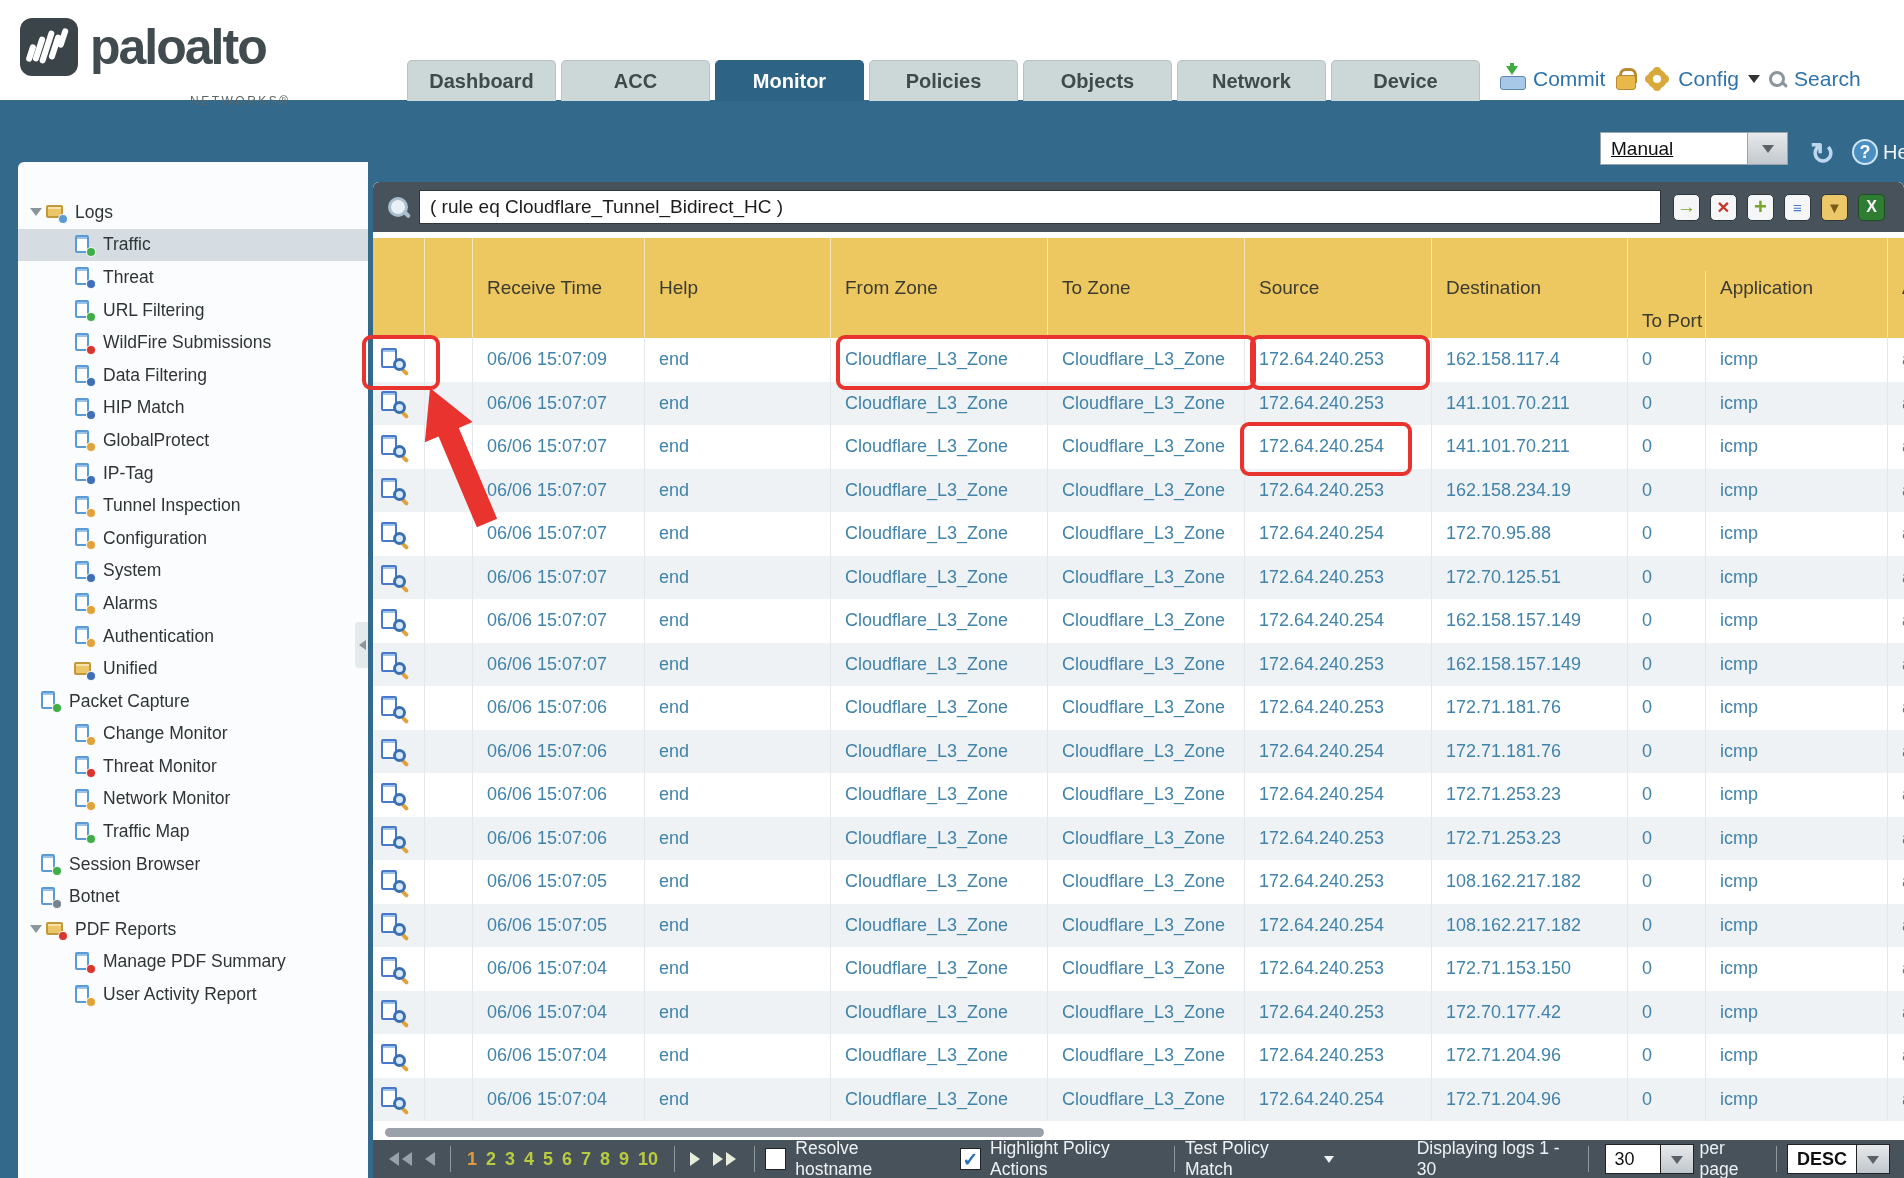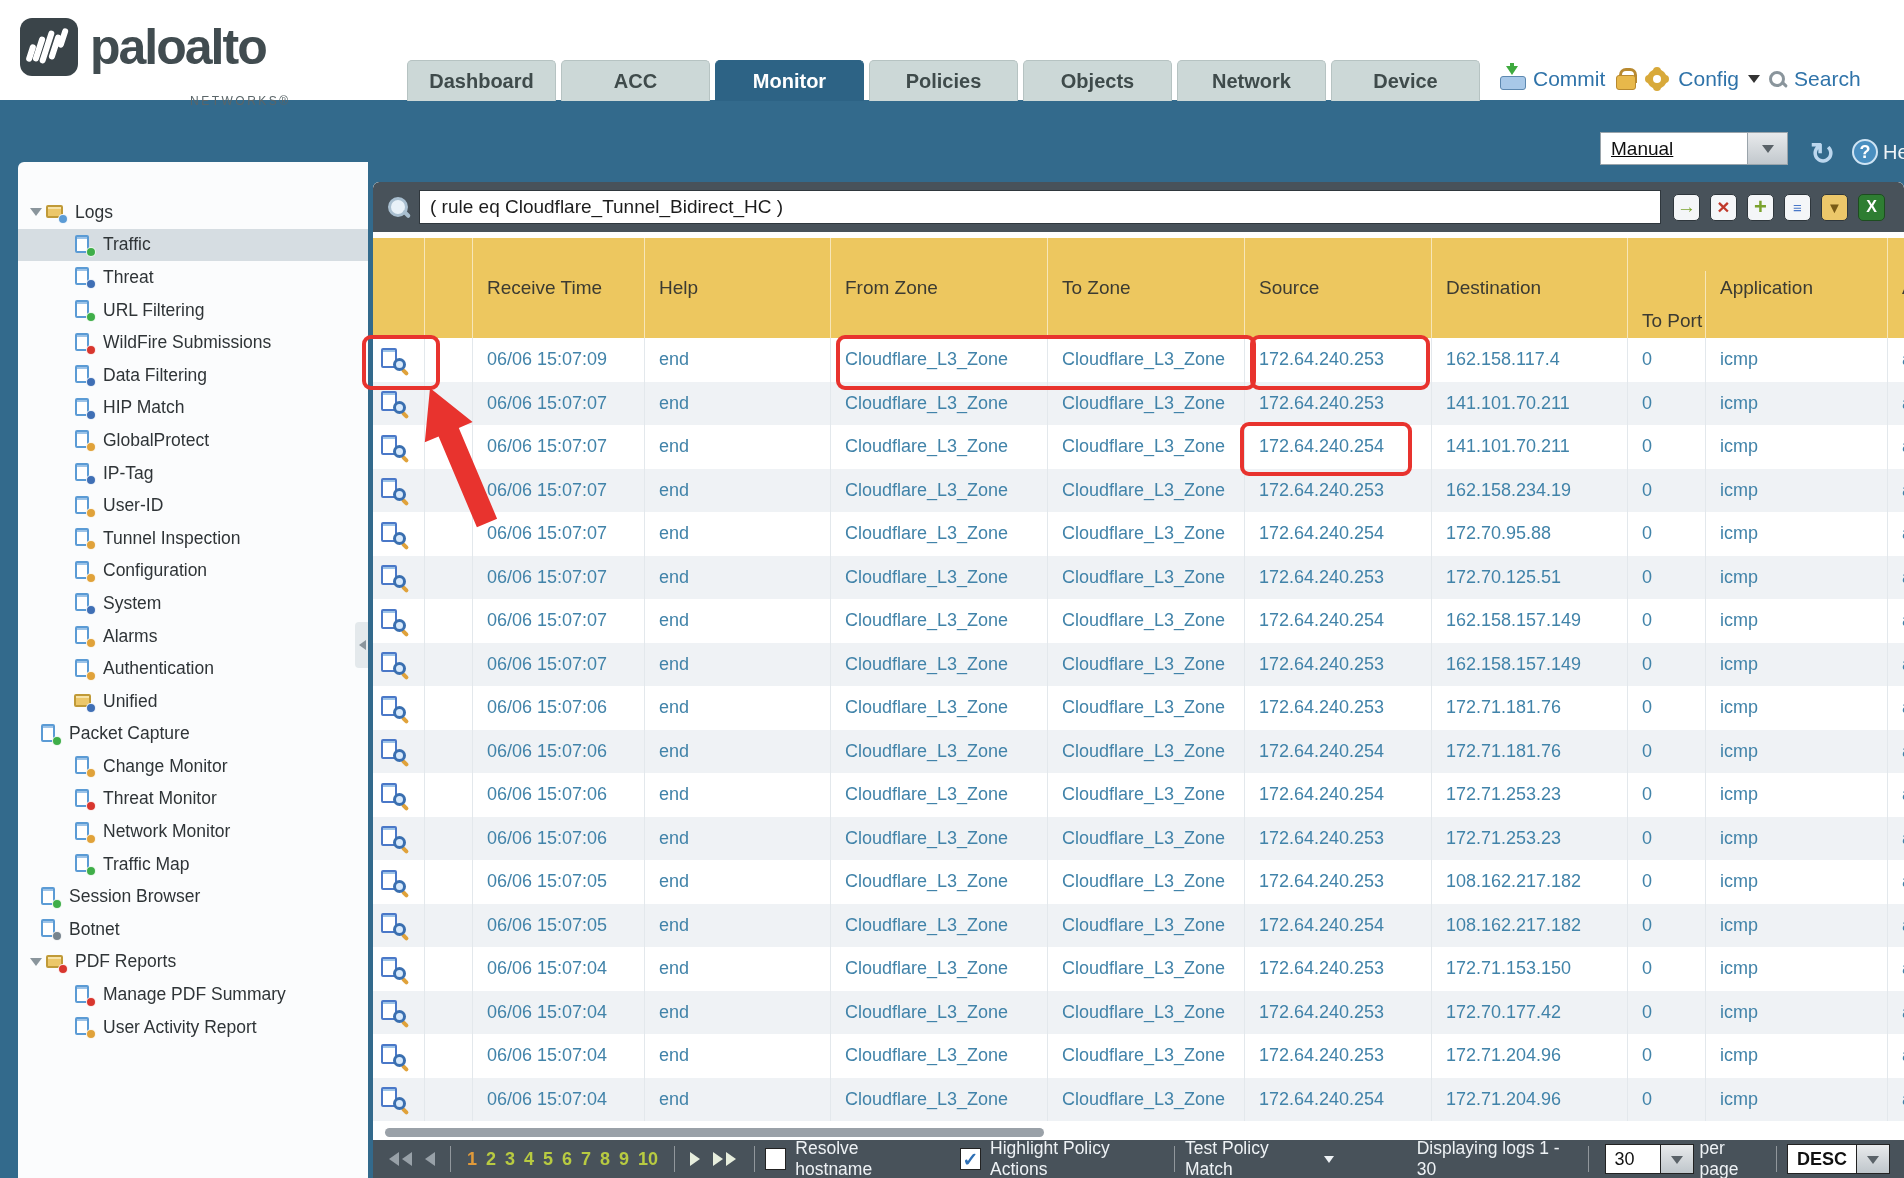--- a/index.html
+++ b/index.html
@@ -232,24 +232,20 @@
           <span data-name="sidebar-item-label">HIP Match</span>
         </div>
         <div class="tree-item ind1" data-name="sidebar-item-globalprotect">
           <span class="tree-icon doc" data-name="globalprotect-icon"></span>
           <span data-name="sidebar-item-label">GlobalProtect</span>
         </div>
         <div class="tree-item ind1" data-name="sidebar-item-ip-tag">
           <span class="tree-icon doc" data-name="ip-tag-icon"></span>
           <span data-name="sidebar-item-label">IP-Tag</span>
         </div>
-        <div class="tree-item ind1" data-name="sidebar-item-user-id">
-          <span class="tree-icon doc" data-name="user-id-icon"></span>
-          <span data-name="sidebar-item-label">User-ID</span>
-        </div>
         <div class="tree-item ind1" data-name="sidebar-item-tunnel-inspection">
           <span class="tree-icon doc" data-name="tunnel-inspection-icon"></span>
           <span data-name="sidebar-item-label">Tunnel Inspection</span>
         </div>
         <div class="tree-item ind1" data-name="sidebar-item-configuration">
           <span class="tree-icon doc" data-name="configuration-log-icon"></span>
           <span data-name="sidebar-item-label">Configuration</span>
         </div>
         <div class="tree-item ind1" data-name="sidebar-item-system">
           <span class="tree-icon doc" data-name="system-log-icon"></span>

